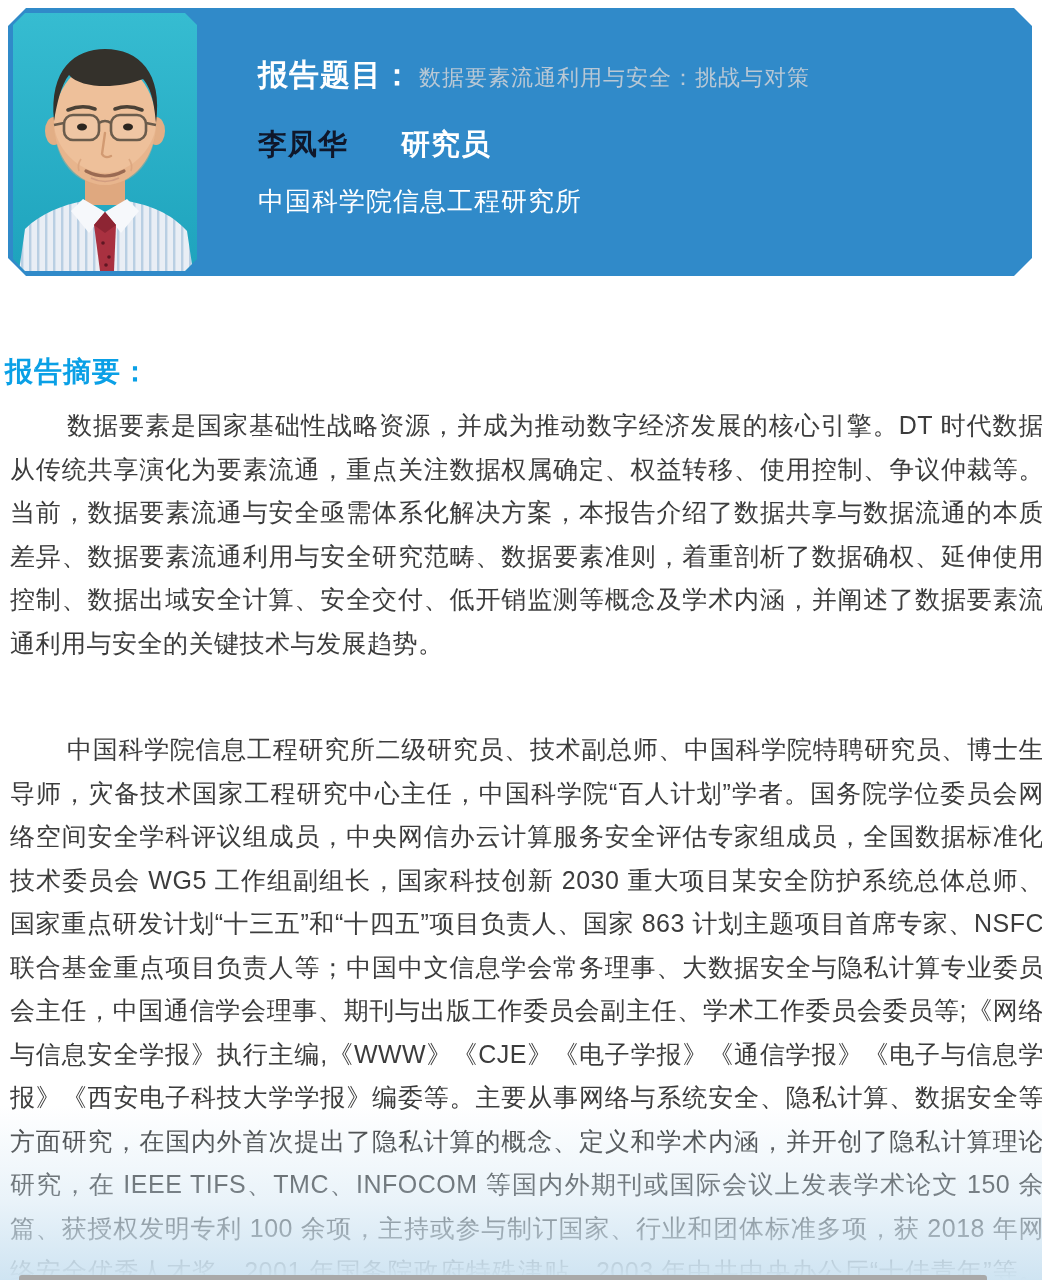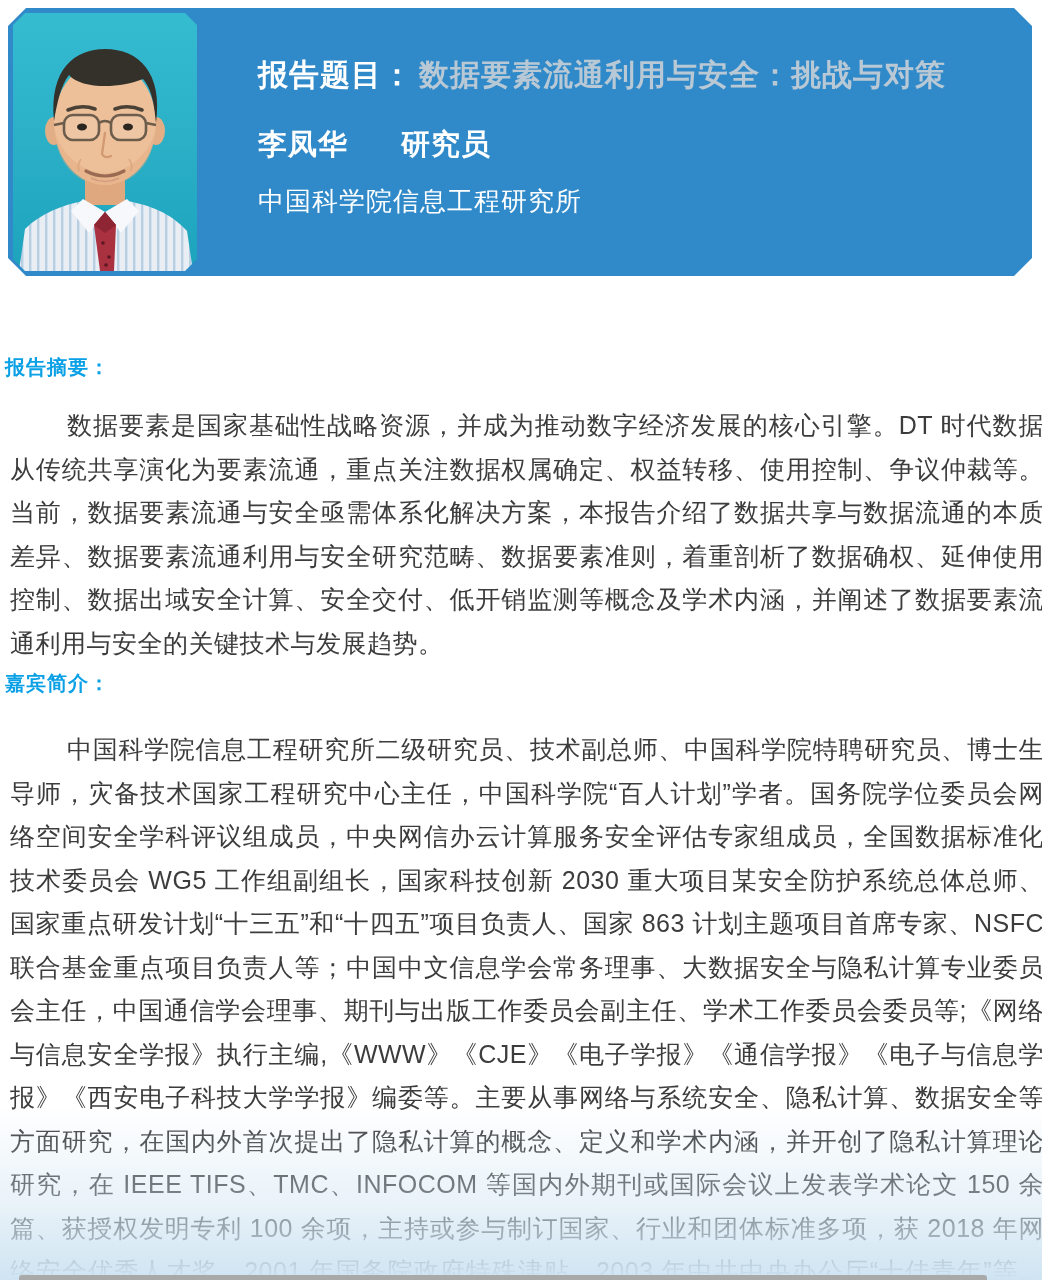--- a/index.html
+++ b/index.html
@@ -25,30 +25,30 @@
     clip-path:polygon(18px 0,calc(100% - 18px) 0,100% 18px,100% calc(100% - 18px),calc(100% - 18px) 100%,18px 100%,0 calc(100% - 18px),0 18px);
   }
   .photo{
     position:absolute;left:5px;top:5px;width:184px;height:258px;
     clip-path:polygon(12px 0,calc(100% - 12px) 0,100% 12px,100% calc(100% - 12px),calc(100% - 12px) 100%,12px 100%,0 calc(100% - 12px),0 12px);
   }
   .photo svg{display:block;width:100%;height:100%;}
   .panel-text{position:absolute;left:250px;top:0;right:20px;height:100%;}
   .title-line{position:absolute;top:52px;left:0;line-height:1;white-space:nowrap;}
   .title-label{font-size:30px;font-weight:bold;color:#ffffff;letter-spacing:1px;text-align:right;}
-  .title-main{font-size:30px;font-weight:bold;color:var(--title-muted);letter-spacing:1px;margin-left:6px;}
+  .title-main{font-size:22px;font-weight:normal;color:var(--title-muted);letter-spacing:1px;margin-left:6px;}
   .name-line{position:absolute;top:122px;left:0;line-height:1;}
-  .speaker-name{font-size:29px;font-weight:bold;color:#ffffff;letter-spacing:1px;}
+  .speaker-name{font-size:29px;font-weight:bold;color:#0f172a;letter-spacing:1px;}
   .speaker-title{font-size:29px;font-weight:bold;color:#ffffff;letter-spacing:1px;margin-left:53px;}
   .affil-line{position:absolute;top:180px;left:0;line-height:1;text-align:center;}
   .affiliation{font-size:26px;font-weight:500;color:#ffffff;letter-spacing:1px;}
   
   .section-heading{
     position:absolute;left:5px;
-    font-size:20px;font-weight:bold;color:var(--heading-blue);
+    font-size:28px;font-weight:bold;color:var(--heading-blue);
     line-height:1.15;letter-spacing:1px;
   }
   #abstract-heading{top:356px;}
   #bio-heading{top:672px;}
   .body-para{
     position:absolute;left:10px;width:1034px;
     font-size:25px;line-height:43.5px;color:var(--body-text);
     text-align:justify;text-indent:57px;letter-spacing:0.5px;
   }
   #abstract-para{top:404px;}
@@ -135,19 +135,18 @@
       </div>
       <div class="affil-line">
         <span class="affiliation">中国科学院信息工程研究所</span>
       </div>
     </div>
   </div>
 
   <h2 class="section-heading" id="abstract-heading">报告摘要：</h2>
   <p class="body-para" id="abstract-para">数据要素是国家基础性战略资源，并成为推动数字经济发展的核心引擎。DT 时代数据从传统共享演化为要素流通，重点关注数据权属确定、权益转移、使用控制、争议仲裁等。当前，数据要素流通与安全亟需体系化解决方案，本报告介绍了数据共享与数据流通的本质差异、数据要素流通利用与安全研究范畴、数据要素准则，着重剖析了数据确权、延伸使用控制、数据出域安全计算、安全交付、低开销监测等概念及学术内涵，并阐述了数据要素流通利用与安全的关键技术与发展趋势。</p>
 
-  <h2 class="section-heading" id="bio-heading">嘉宾简介：</h2>
   <p class="body-para" id="bio-para">中国科学院信息工程研究所二级研究员、技术副总师、中国科学院特聘研究员、博士生导师，灾备技术国家工程研究中心主任，中国科学院“百人计划”学者。国务院学位委员会网络空间安全学科评议组成员，中央网信办云计算服务安全评估专家组成员，全国数据标准化技术委员会 WG5 工作组副组长，国家科技创新 2030 重大项目某安全防护系统总体总师、国家重点研发计划“十三五”和“十四五”项目负责人、国家 863 计划主题项目首席专家、NSFC 联合基金重点项目负责人等；中国中文信息学会常务理事、大数据安全与隐私计算专业委员会主任，中国通信学会理事、期刊与出版工作委员会副主任、学术工作委员会委员等;《网络与信息安全学报》执行主编,《WWW》《CJE》《电子学报》《通信学报》《电子与信息学报》《西安电子科技大学学报》编委等。主要从事网络与系统安全、隐私计算、数据安全等方面研究，在国内外首次提出了隐私计算的概念、定义和学术内涵，并开创了隐私计算理论研究，在 IEEE TIFS、TMC、INFOCOM 等国内外期刊或国际会议上发表学术论文 150 余篇、获授权发明专利 100 余项，主持或参与制订国家、行业和团体标准多项，获 2018 年网络安全优秀人才奖、2001 年国务院政府特殊津贴、2003 年中共中央办公厅“十佳青年”等。近年来获国家技术发明二等奖 1 项、省部级科技进步（或技术发明）一等奖 5 项。</p>
 
 </div>
 
 <div class="bottom-fade"></div>
 <div class="bottom-bar"></div>
 
 </body></html>

